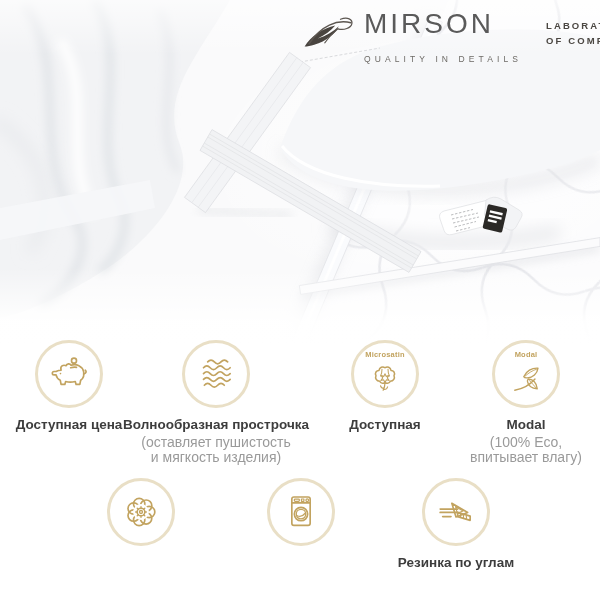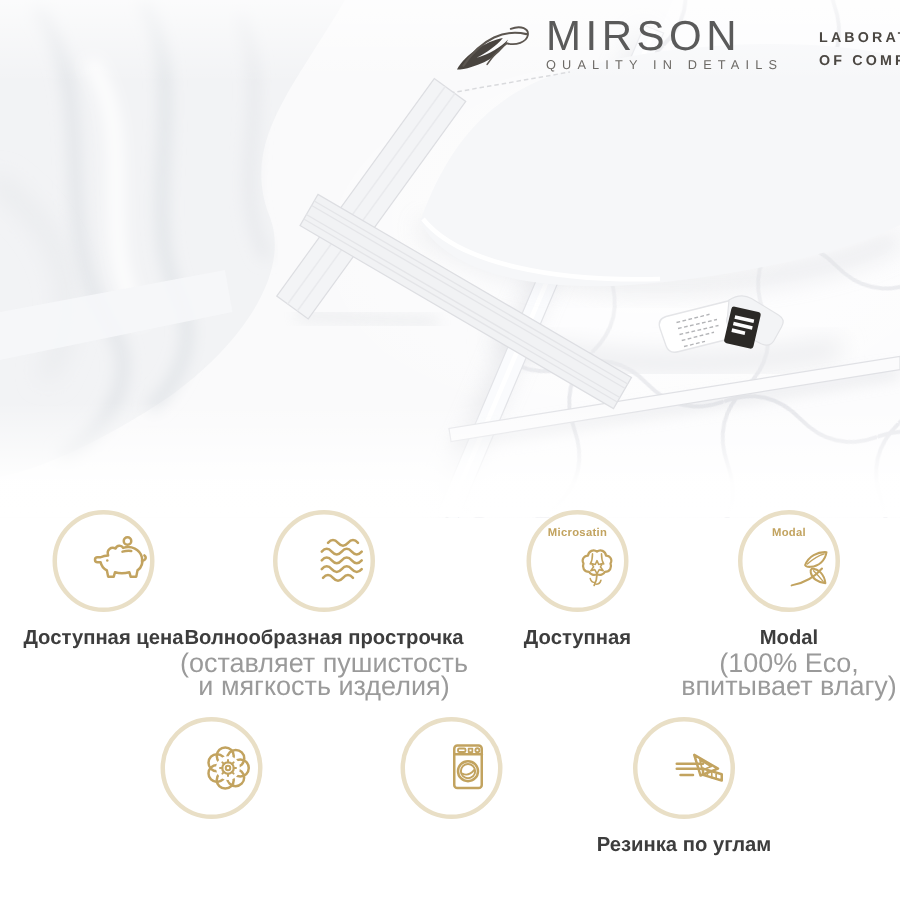--- a/index.html
+++ b/index.html
@@ -11,44 +11,44 @@
   .photo{position:absolute;top:0;left:0;width:600px;height:345px;}
   .photo svg.scene{display:block;}
   
   .brand{position:absolute;top:10px;left:302px;display:flex;align-items:flex-start;}
   .brand .feather{flex:0 0 auto;margin-top:4px;}
   .brand-text{margin-left:6px;}
   .brand-name{
     font-size:28px;line-height:28px;letter-spacing:3px;color:#5a5a5a;font-weight:400;
   }
   .brand-tagline{
-    font-size:8.5px;letter-spacing:4.1px;color:#6d6a66;margin-top:0;white-space:nowrap;
+    font-size:8.5px;letter-spacing:4.1px;color:#6d6a66;margin-top:16px;white-space:nowrap;
   }
   .brand-slogan{
     margin-left:24px;margin-top:8px;font-size:9.5px;font-weight:bold;
     letter-spacing:2.1px;color:#4b4742;line-height:15px;white-space:nowrap;
   }
   
   .features{position:absolute;top:338px;left:0;width:600px;height:262px;}
   .feature{position:absolute;transform:translateX(-50%);text-align:center;}
   .ring{
     position:relative;width:62px;height:62px;border:3px solid #e9dfc6;border-radius:50%;
-    margin:0 auto;display:flex;align-items:center;justify-content:flex-end;background:#ffffff;
+    margin:0 auto;display:flex;align-items:center;justify-content:center;background:#ffffff;
   }
   .badge{
     position:absolute;top:7px;left:0;right:0;text-align:center;
     font-size:7.5px;font-weight:bold;color:#c2a35f;letter-spacing:.2px;
   }
   .ficon{width:40px;height:40px;}
   .has-badge .ficon{width:36px;height:36px;margin-top:9px;}
   .flabel{
     margin-top:8px;font-size:13.5px;font-weight:bold;color:#3d3d3d;line-height:17px;
     white-space:pre-line;
   }
-  .fsub{margin-top:2px;font-size:18px;color:#9a9a9a;line-height:15px;white-space:pre-line;}
+  .fsub{margin-top:2px;font-size:14px;color:#9a9a9a;line-height:15px;white-space:pre-line;}
   
   .f-r1{top:2px;}
   .f-r1.c1{left:69px;width:150px;}
   .f-r1.c2{left:216px;width:200px;}
   .f-r1.c3{left:385px;width:180px;}
   .f-r1.c4{left:526px;width:170px;}
   
   .f-r2{top:140px;}
   .f-r2.c1{left:141px;width:180px;}
   .f-r2.c2{left:301px;width:150px;}

